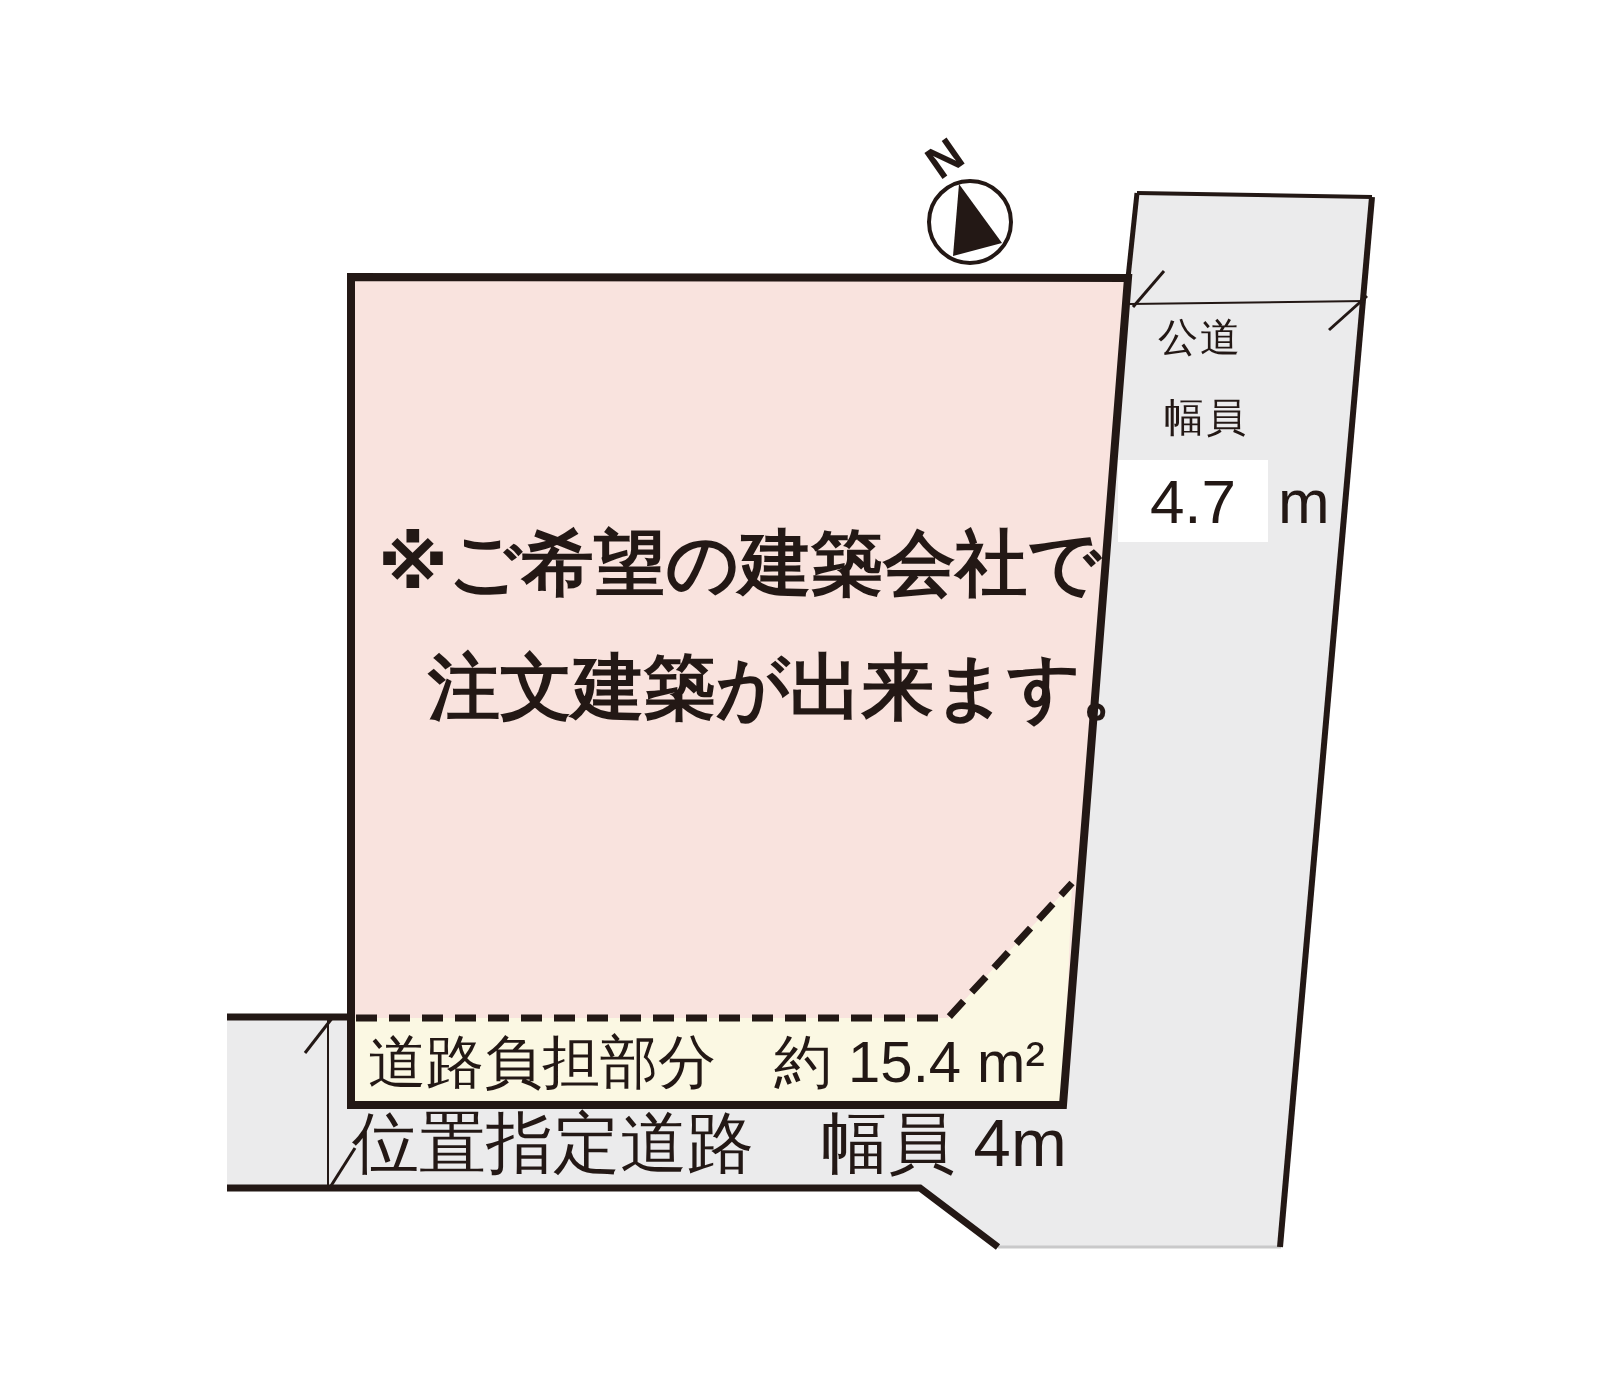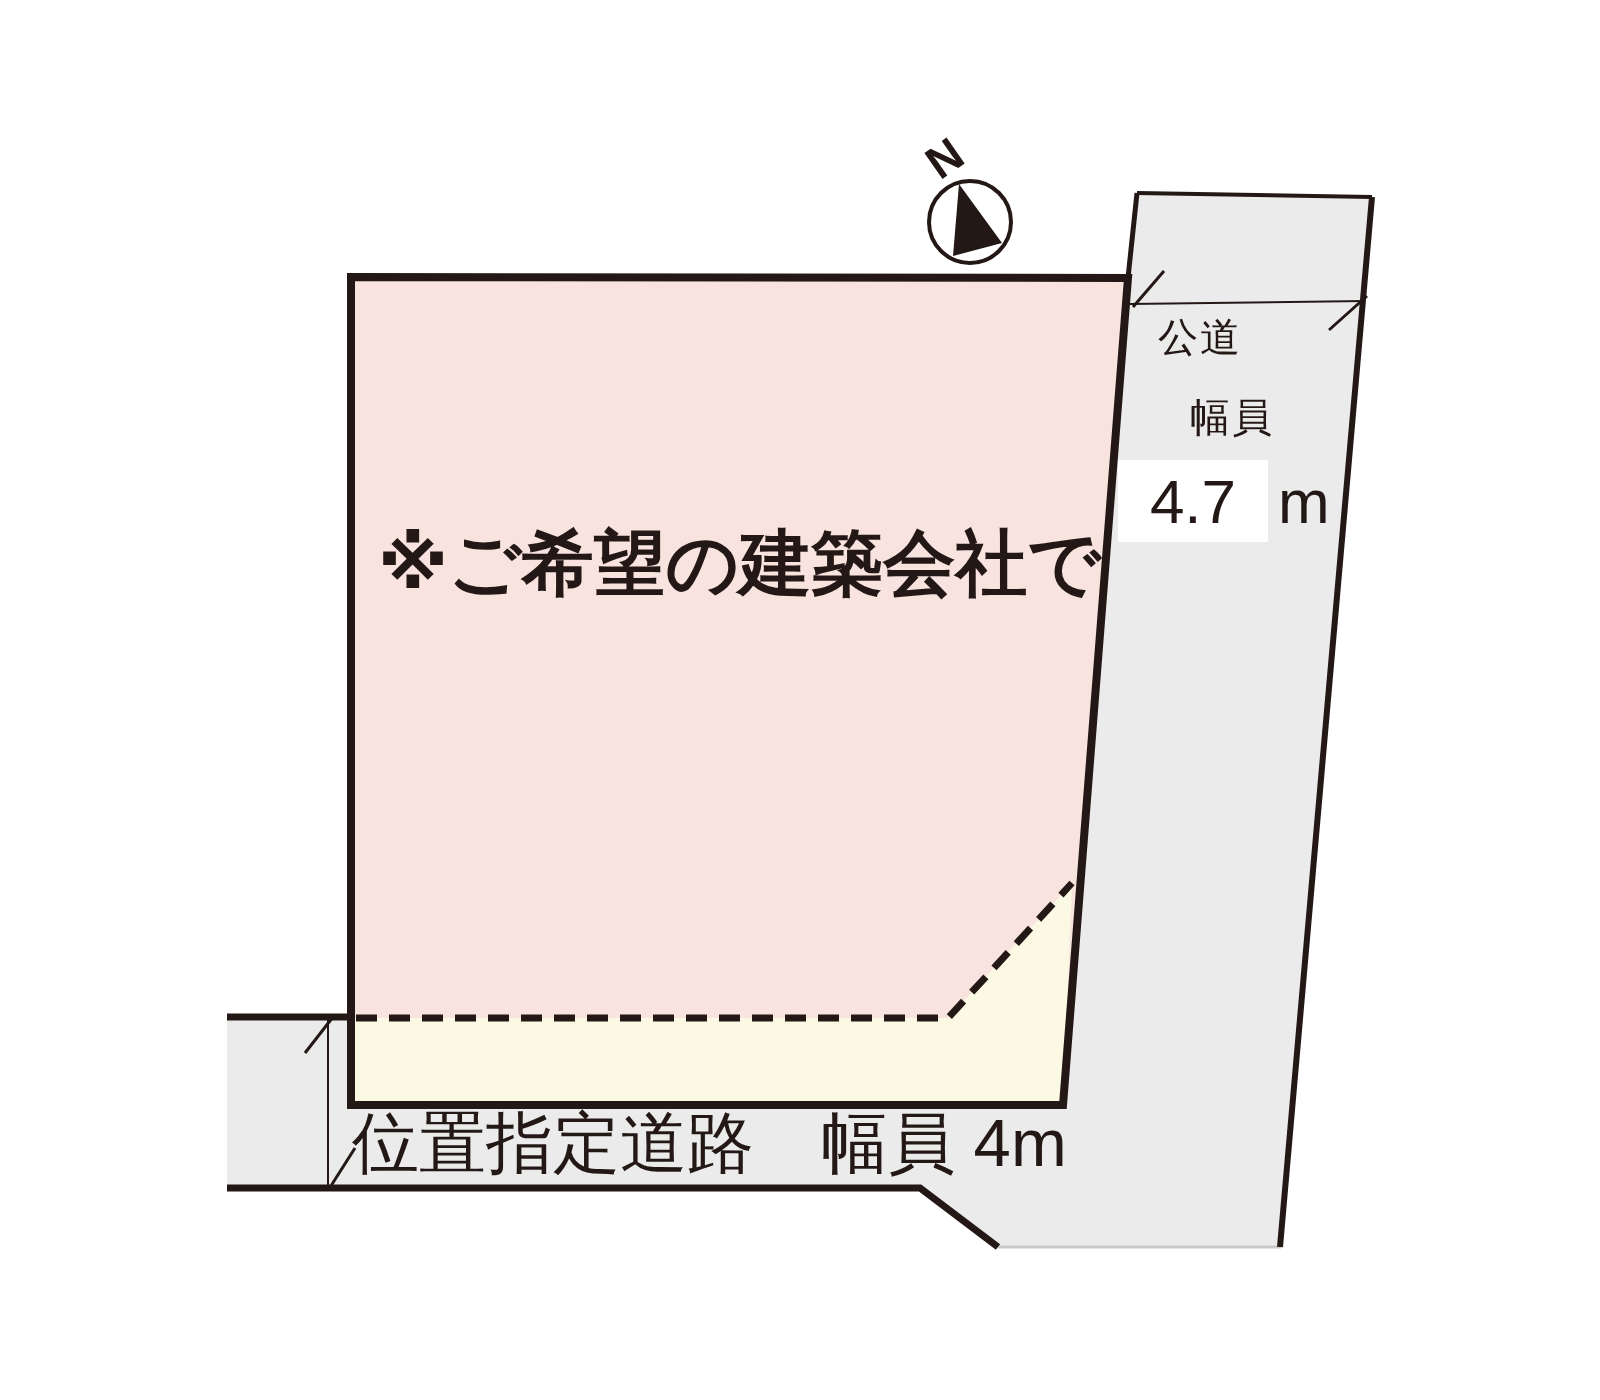--- a/index.html
+++ b/index.html
@@ -66,24 +66,26 @@
 
     <g>
       <circle cx="970" cy="222" r="41" fill="#ffffff" stroke="#231815" stroke-width="4"></circle>
       <polygon points="959,184 953,256 1002,243" fill="#231815"></polygon>
     </g>
   </svg>
 
   <div class="north-n lbl">N</div>
 
   <div class="lbl note-line" style="left:378px;top:526px;">※ご希望の建築会社で</div>
+  <div class="lbl note-line" style="left:428px;top:650px;">注文建築が出来ます。</div>
 
+  <div class="lbl strip-label" style="left:368px;top:1032px;">道路負担部分　約 15.4 m²</div>
 
   <div class="lbl road-label" style="left:352px;top:1108px;">位置指定道路　幅員 4m</div>
 
   <div class="lbl vroad-label" style="left:1158px;top:316px;">公道</div>
-  <div class="lbl vroad-label" style="left:1190px;top:396px;">幅員</div>
+  <div class="lbl vroad-label" style="left:1164px;top:396px;">幅員</div>
   <div class="width-line" style="left:1118px;top:460px;">
     <div class="width-box">4.7</div>
     <span class="width-unit">m</span>
   </div>
 
 </div>
 
 </body></html>

